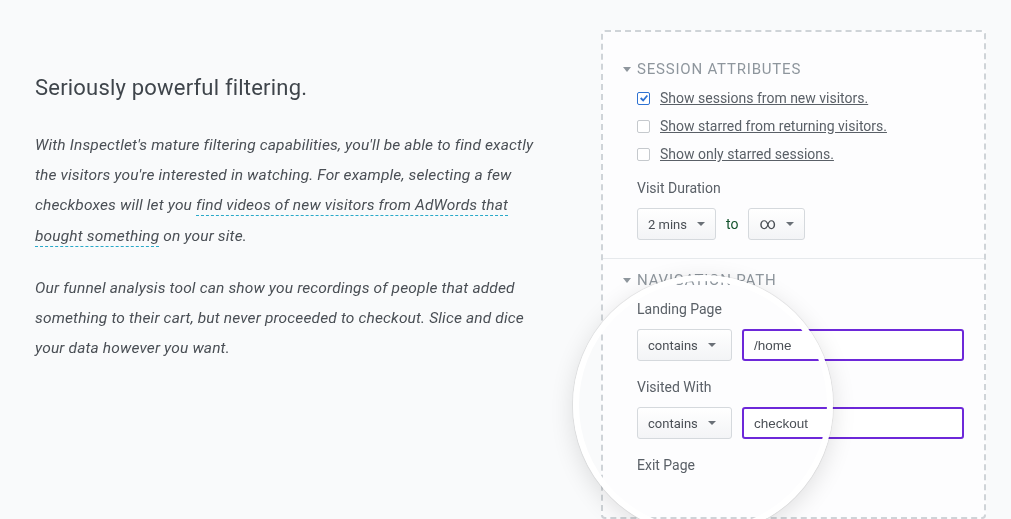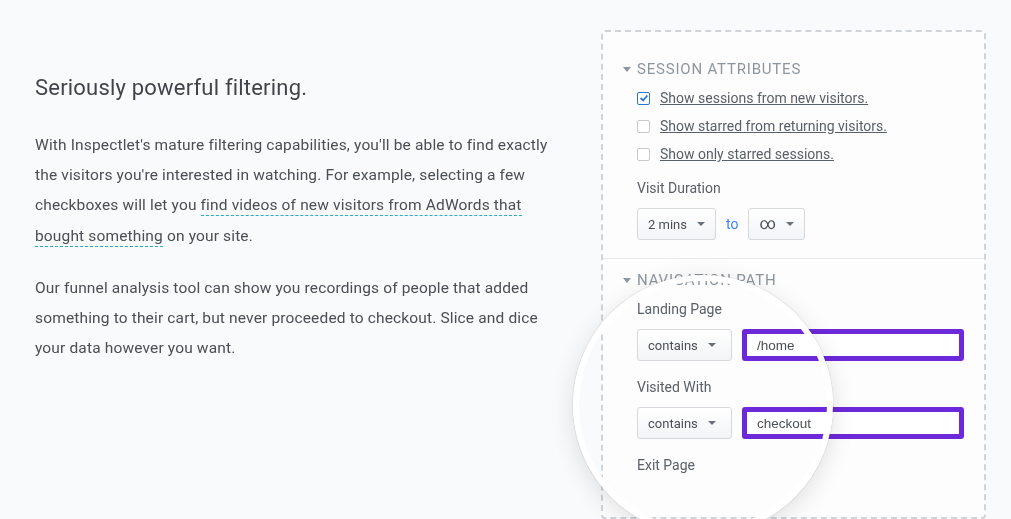--- a/index.html
+++ b/index.html
@@ -26,20 +26,21 @@
     color: #3f454b;
     margin: 0 0 30px 0;
     letter-spacing: 0.2px;
   }
   .para {
     font-size: 15.5px;
     line-height: 1.95;
     color: #4a4f55;
     margin: 0 0 22px 0;
     letter-spacing: 0.15px;
+    font-style: italic;
   }
   .dotted {
     border-bottom: 1px dashed #2aa9c9;
     padding-bottom: 1px;
   }
   .panel {
     position: absolute;
     left: 601px;
     top: 30px;
     width: 385px;
@@ -125,31 +126,31 @@
   .dd .caret {
     display: inline-block;
     width: 0; height: 0;
     border-left: 4px solid transparent;
     border-right: 4px solid transparent;
     border-top: 4px solid #6a7077;
     margin-left: 10px;
   }
   .to-text {
     font-size: 14px;
-    color: #3b82f6;
+    color: #14532d;
   }
   .hr {
     border: none;
     border-top: 1px solid #e6e9ec;
     margin: 6px -20px 12px -20px;
   }
   .textinput {
     flex: 1;
     height: 32px;
-    border: 5px solid #6d28d9;
+    border: 2px solid #6d28d9;
     border-radius: 3px;
     background: #fff;
     padding: 0 10px;
     font-size: 13.5px;
     color: #4a4f55;
     outline: none;
   }
   .magnifier {
     position: absolute;
     left: 573px;

